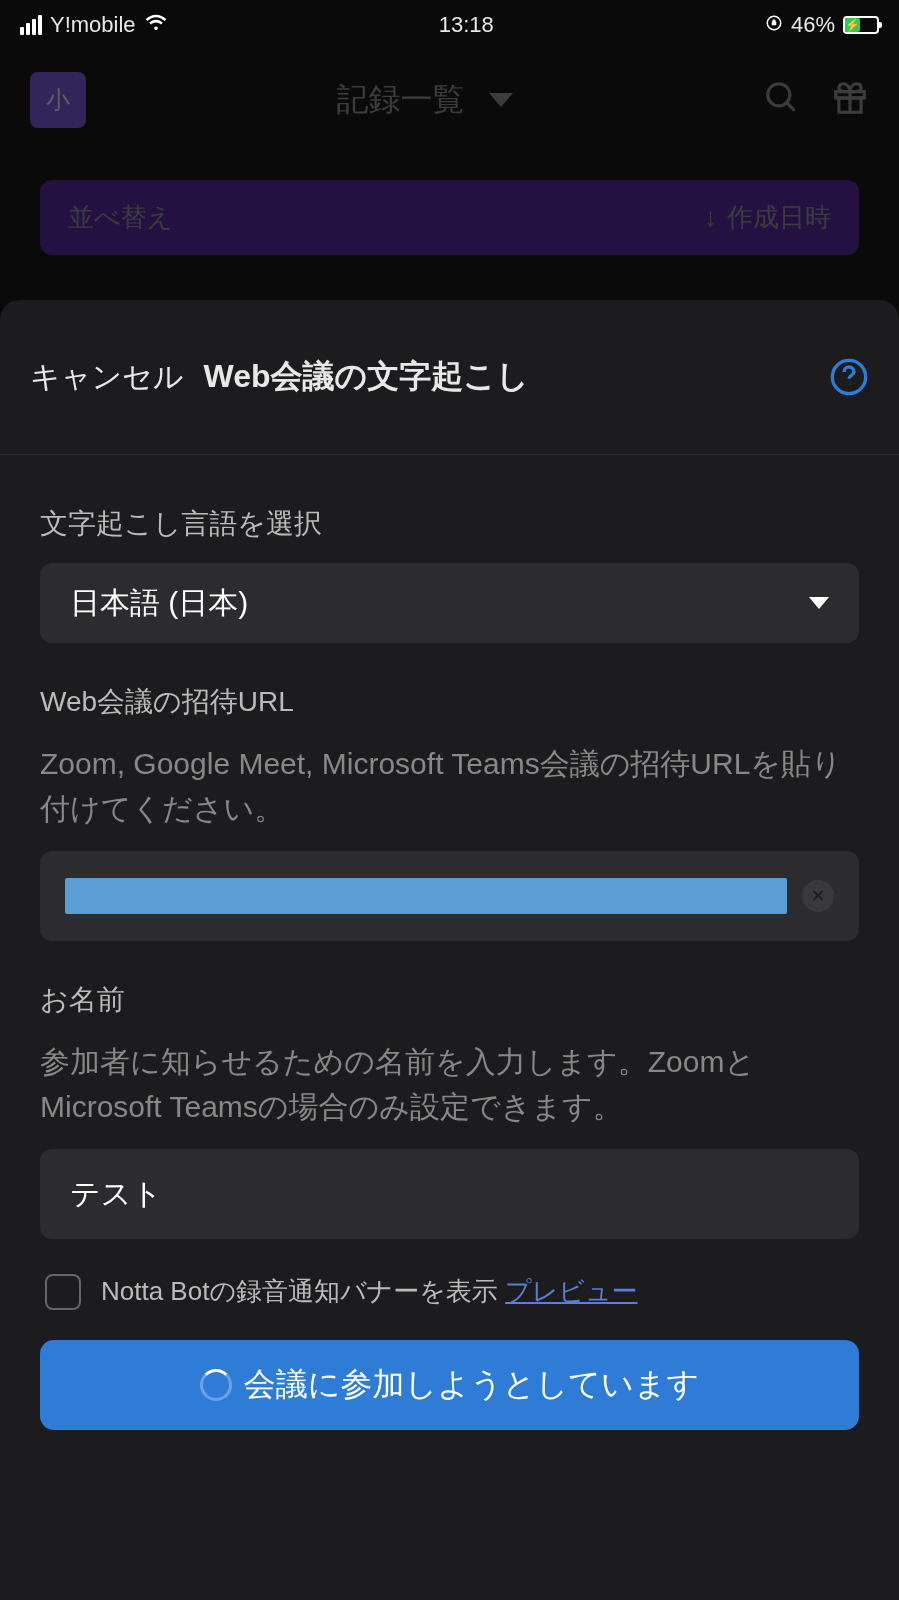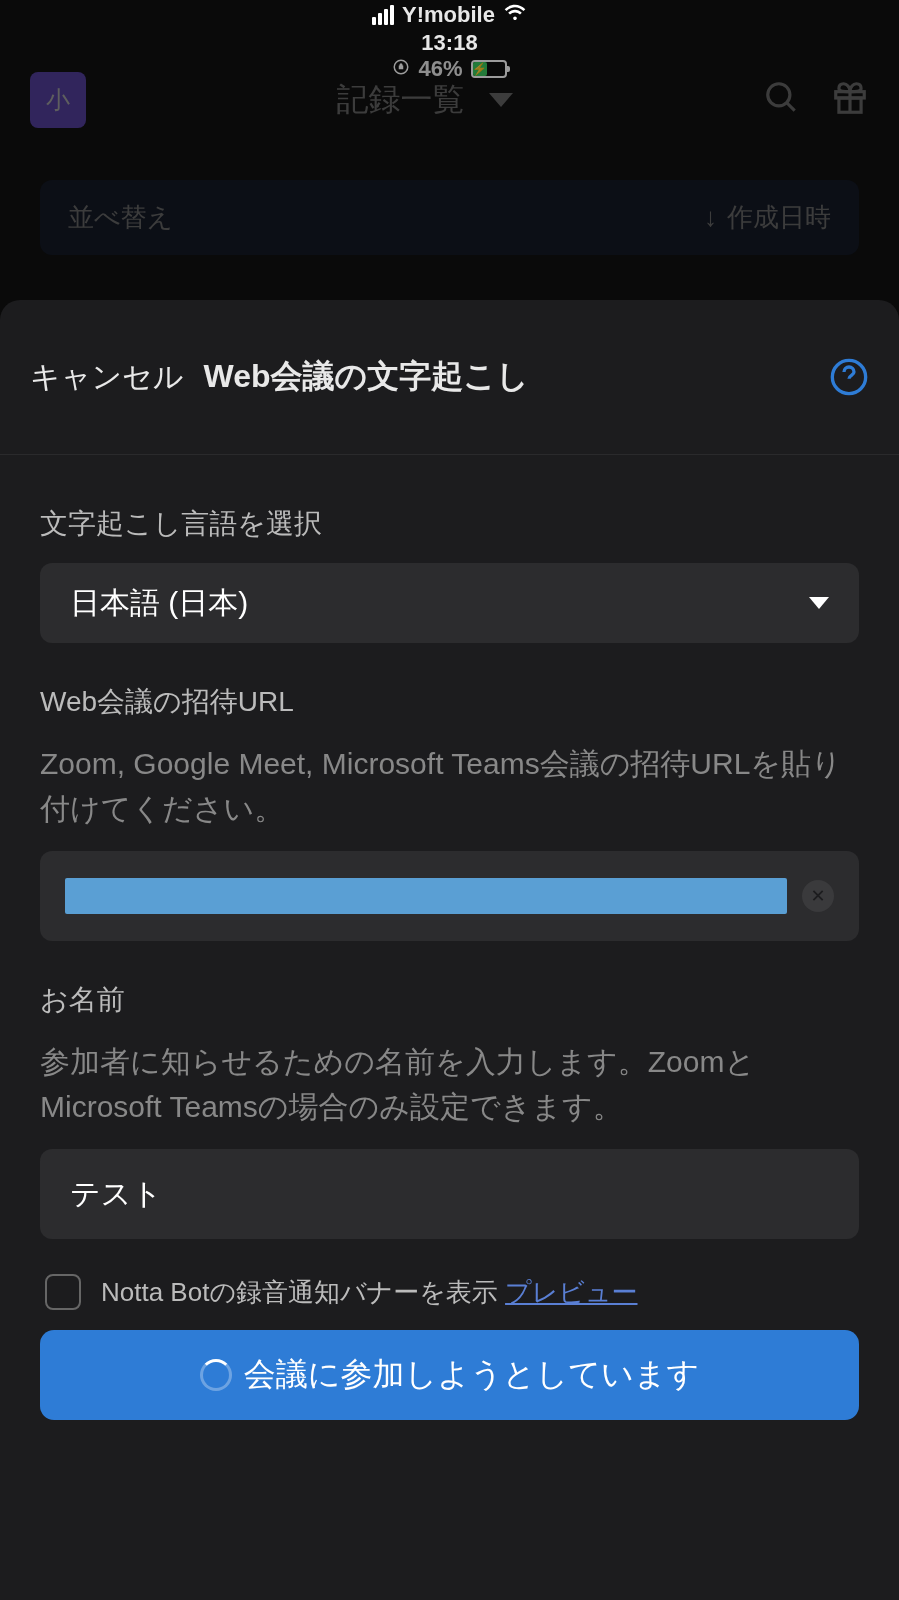--- a/index.html
+++ b/index.html
@@ -16,23 +16,22 @@
       overflow: hidden;
       position: relative;
     }
     .status-bar {
       height: 50px;
       display: flex;
       align-items: center;
       justify-content: space-between;
       padding: 0 20px;
       font-size: 22px;
-      font-weight: 700;
+      font-weight: 400;
       background: #0a0a0a;
-      flex-direction: column;
     }
     .status-left {
       display: flex;
       align-items: center;
       gap: 8px;
     }
     .signal-bars {
       display: flex;
       align-items: flex-end;
       gap: 2px;
@@ -118,21 +117,21 @@
       display: flex;
       gap: 30px;
     }
     .header-icons svg {
       width: 38px;
       height: 38px;
       stroke: #888;
     }
     .sort-bar {
       margin: 30px 40px 0;
-      background: #0f172a;
+      background: #4c1d95;
       border-radius: 12px;
       height: 75px;
       display: flex;
       align-items: center;
       justify-content: space-between;
       padding: 0 28px;
       color: #888;
       font-size: 26px;
     }
     .sort-right {
@@ -236,23 +235,22 @@
       height: 90px;
       display: flex;
       align-items: center;
       padding: 2px 30px;
       font-size: 30px;
       color: #fff;
       margin-bottom: 35px;
     }
     .checkbox-row {
       display: flex;
-      align-items: center;
       gap: 20px;
-      margin-bottom: 20px;
+      margin-bottom: 30px;
       padding: 0 5px;
     }
     .checkbox {
       width: 36px;
       height: 36px;
       border: 2.5px solid #666;
       border-radius: 8px;
     }
     .checkbox-label {
       font-size: 26px;

